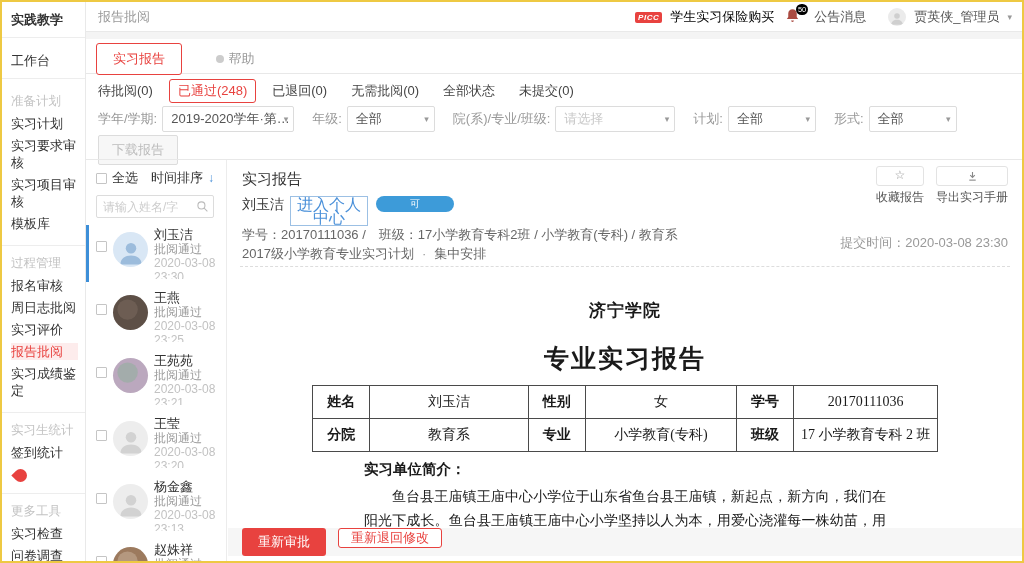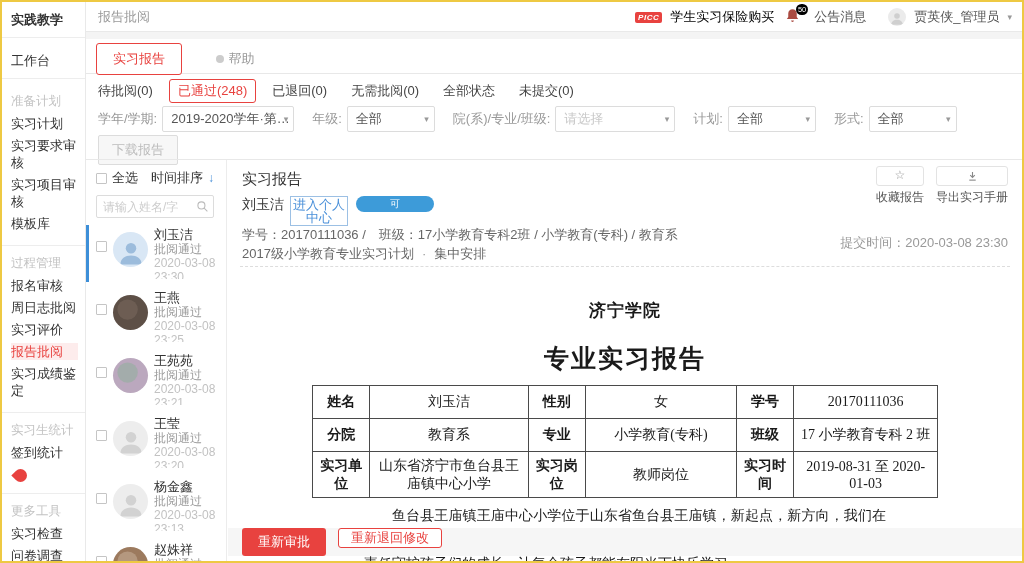--- a/index.html
+++ b/index.html
@@ -70,21 +70,21 @@
   .stu-info { font-size:12px; line-height:14px; overflow:hidden; }
   .stu-name { color:#333; font-size:13px; }
   .stu-status { color:#999; }
   .stu-date { color:#c2c2c2; }
 
   
   .detail { position:absolute; top:121px; left:142px; right:0; bottom:0; overflow:hidden; }
   .rep-title { position:absolute; left:14px; top:10px; font-size:15px; color:#333; }
   .name-row { position:absolute; left:14px; top:36px; display:flex; align-items:flex-start; }
   .stu-name-big { font-size:14px; color:#333; margin-right:6px; line-height:16px; }
-  .profile-link { display:inline-block; width:58px; border:1px solid #9cc0e4; color:#4a90d9; font-size:13px; line-height:13px; text-align:center; padding:1px 2px; cursor:pointer;font-family:Liberation Serif, serif; }
+  .profile-link { display:inline-block; width:78px; border:1px solid #9cc0e4; color:#4a90d9; font-size:16px; line-height:13px; text-align:center; padding:1px 2px; cursor:pointer;font-family:Liberation Serif, serif; }
   .blue-pill { display:inline-block; width:78px; height:16px; background:#3d9bd9; border-radius:9px; color:#fff; font-size:10px; line-height:16px; text-align:center; margin-left:8px; cursor:pointer; }
   .info1 { position:absolute; left:14px; top:66px; font-size:13px; color:#666; }
   .info2 { position:absolute; left:14px; top:85px; font-size:13px; color:#666; }
   .info2 .sep { margin:0 8px; color:#999; }
   .actions { position:absolute; right:14px; top:6px; display:flex; gap:12px; }
   .action { text-align:center; cursor:pointer; }
   .action .box { border:1px solid #e3e3e3; border-radius:3px; height:20px; line-height:17px; padding:0 0 0 0; color:#999; font-size:12px; }
   .action .lbl { font-size:12px; color:#555; margin-top:3px; white-space:nowrap; }
   .submit-time { position:absolute; right:14px; top:74px; color:#999; font-size:13px; }
   .dash { position:absolute; left:12px; right:12px; top:106px; border-top:1px dashed #ddd; }
@@ -360,30 +360,23 @@
                   <td class="v">20170111036</td>
                 </tr>
                 <tr class="r2">
                   <td class="k">分院</td>
                   <td class="v">教育系</td>
                   <td class="k">专业</td>
                   <td class="v">小学教育(专科)</td>
                   <td class="k">班级</td>
                   <td class="v">17 小学教育专科 2 班</td>
                 </tr>
-                <tr class="r3">
-                  <td class="k">实习单位</td>
-                  <td class="v">山东省济宁市鱼台县王庙镇中心小学</td>
-                  <td class="k">实习岗位</td>
-                  <td class="v">教师岗位</td>
-                  <td class="k">实习时间</td>
-                  <td class="v">2019-08-31 至 2020-01-03</td>
-                </tr>
               </tbody>
           </table>
+          <div class="doc-intro-label">实习单位简介：</div>
           <div class="doc-para">鱼台县王庙镇王庙中心小学位于山东省鱼台县王庙镇，新起点，新方向，我们在阳光下成长。鱼台县王庙镇王庙中心小学坚持以人为本，用爱心浇灌每一株幼苗，用责任守护孩子们的成长，让每个孩子都能在阳光下快乐学习。</div>
         </div>
 
         <div class="actionbar">
           <button class="btn-primary">重新审批</button>
           <button class="btn-outline">重新退回修改</button>
         </div>
       </div>
 
     </div>

